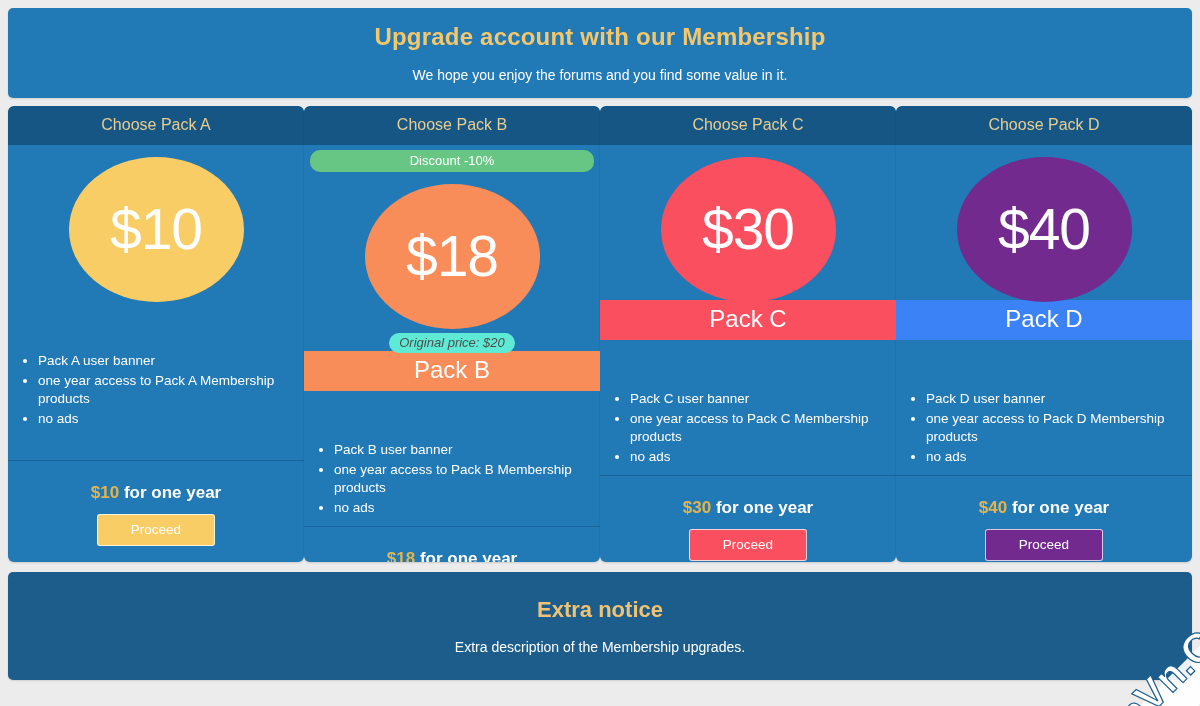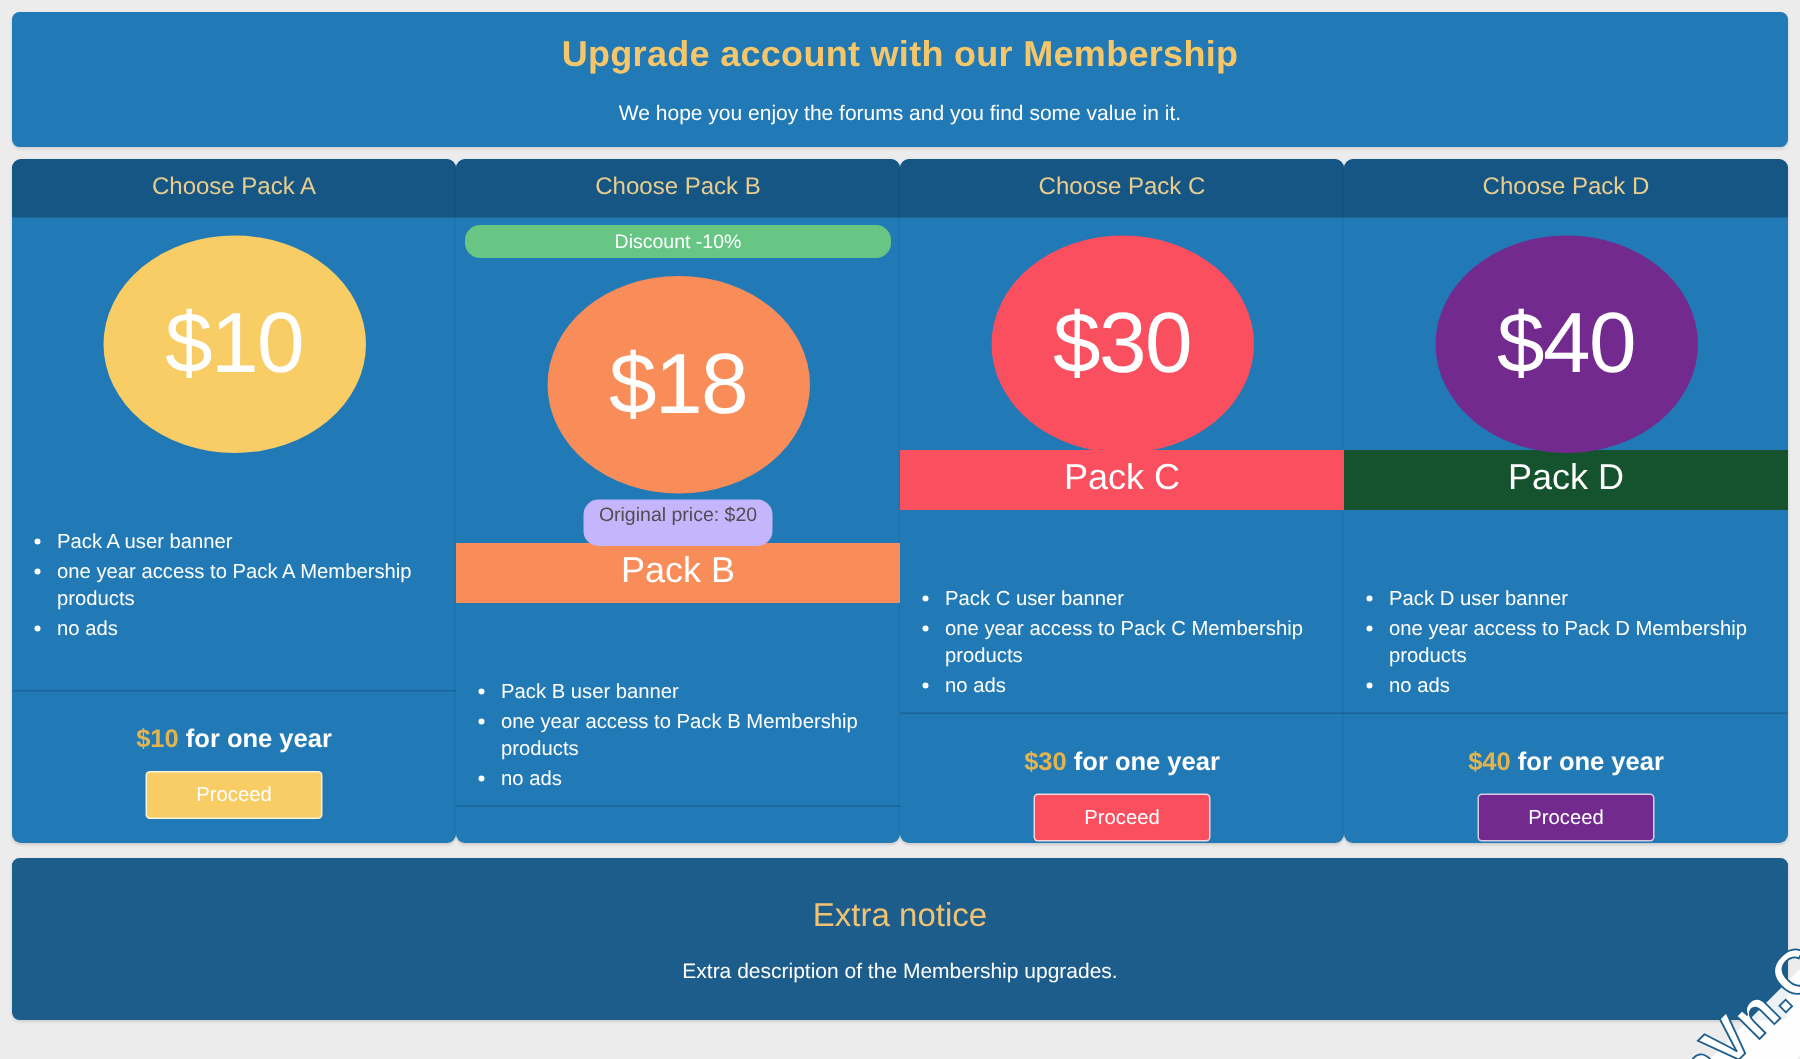--- a/index.html
+++ b/index.html
@@ -98,25 +98,26 @@
     color: #ffffff;
     font-size: 57px;
     font-weight: 300;
     line-height: 1;
     letter-spacing: -1px;
   }
   .orig-pill {
     position: relative;
     z-index: 3;
     margin-top: 4px;
-    background: #c4b5fd;
+    background: #5eead4;
     color: #4e4e4e;
     font-size: 13px;
     border-radius: 10px;
-    padding: 2px 10px 14px;
+    padding: 2px 10px 3px;
+    font-style: italic;
   }
   .name-band {
     position: relative;
     z-index: 1;
     text-align: center;
     color: #ffffff;
     font-size: 24px;
     padding: 5px 0 7px;
     margin-top: -2px;
   }
@@ -166,21 +167,21 @@
     height: 108px;
     display: flex;
     flex-direction: column;
     align-items: center;
     justify-content: center;
     box-shadow: 0 1px 2px rgba(0,0,0,.12);
   }
   .notice-title {
     color: #f0c273;
     font-size: 22px;
-    font-weight: normal;
+    font-weight: bold;
     margin-bottom: 16px;
   }
   .notice-sub { color: #ffffff; font-size: 14px; }
 
   
   .watermark {
     position: absolute;
     right: -60px;
     bottom: -62px;
     width: 300px;
@@ -246,21 +247,21 @@
         </ul>
         <div class="card-foot">  <div class="foot-price">    <span class="amt">$30</span>    <span> for one year</span>  </div>  <div class="proceed" style="background:#fa4f5f">Proceed</div></div>
       </div>
       <div class="card">
         <div class="card-head">Choose Pack D</div>
         <div class="price-zone">  
           <div class="ellipse" style="background:#722a8f">    
             <span>$40</span>  
           </div>
         </div>
-        <div class="name-band" style="background:#14532d">Pack D</div>
+        <div class="name-band" style="background:#3b82f6">Pack D</div>
         <ul class="features">
           <li>Pack D user banner</li>
           <li>one year access to Pack D Membership products</li>
           <li>no ads</li>
         </ul>
         <div class="card-foot">  <div class="foot-price">    <span class="amt">$40</span>    <span> for one year</span>  </div>  <div class="proceed" style="background:#722a8f">Proceed</div></div>
       </div>
     </div>
 
   <div class="notice">

